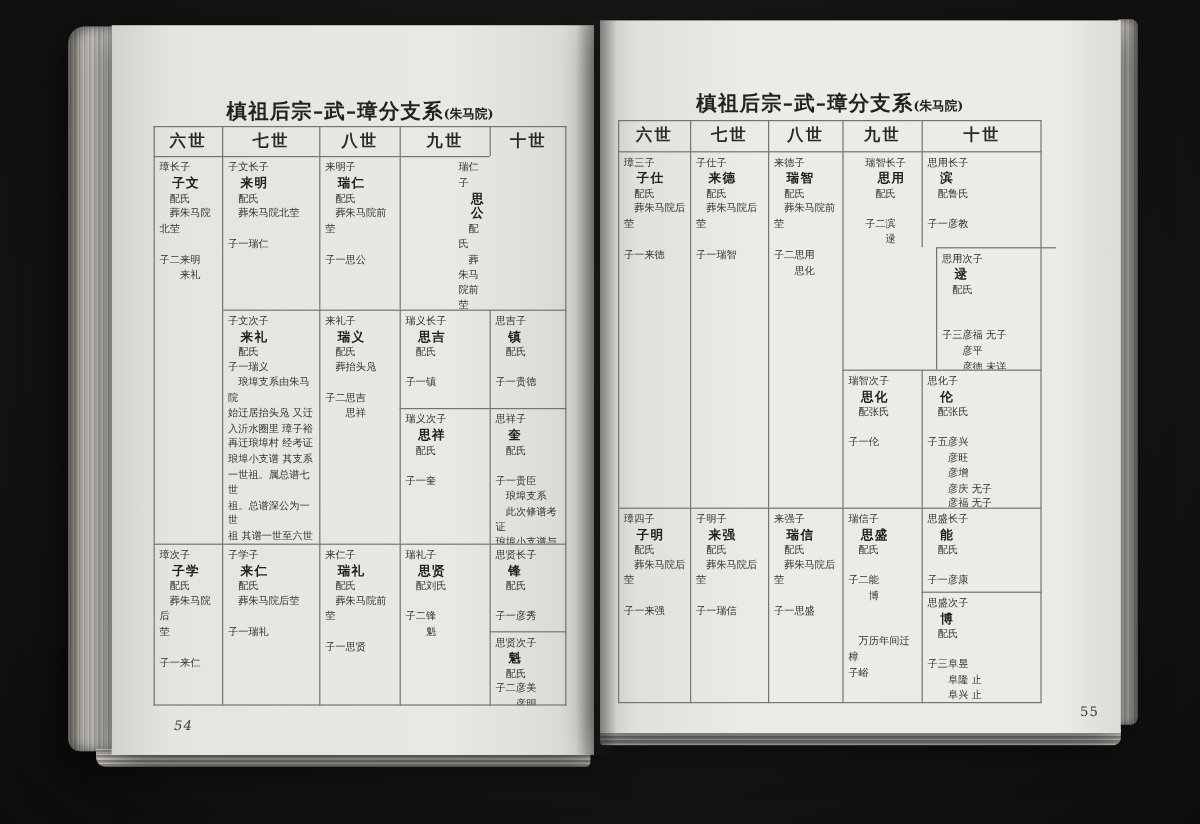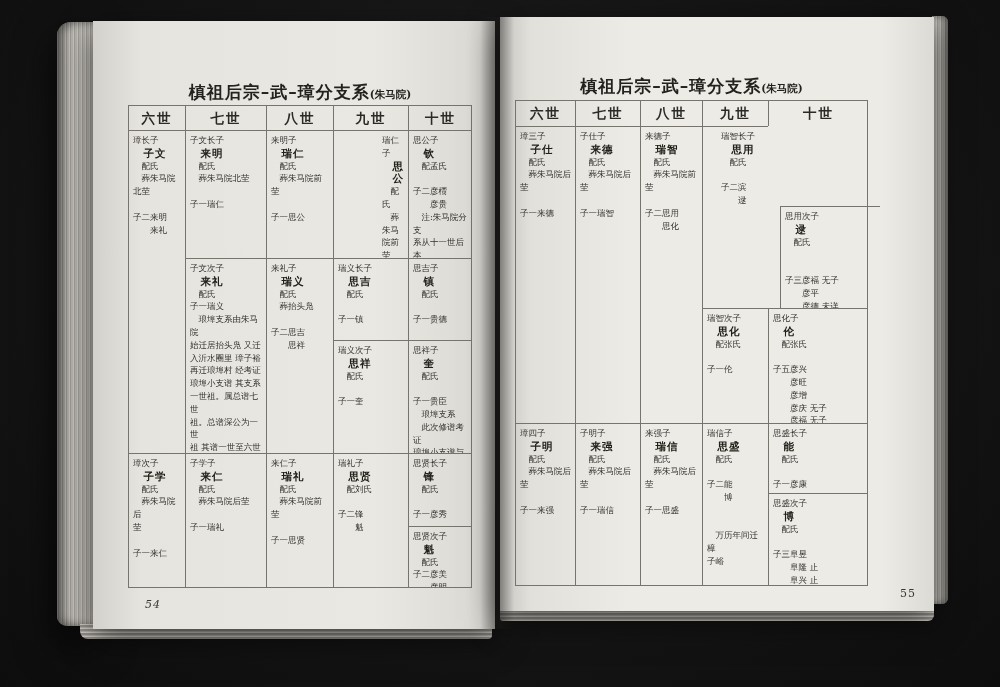--- a/index.html
+++ b/index.html
@@ -61,21 +61,20 @@
         <div class="cell" style="left: 57px; top: 25px; width: 81px; height: 128px;"><div>子文长子</div><div class="nm">来明</div><div>　配氏</div><div>　葬朱马院北茔</div><div>&nbsp;</div><div>子一瑞仁</div></div>
         <div class="cell" style="left: 57px; top: 153px; width: 81px; height: 195px;"><div>子文次子</div><div class="nm">来礼</div><div>　配氏</div><div>子一瑞义</div><div>　琅埠支系由朱马院</div><div>始迁居抬头凫 又迁</div><div>入沂水圈里 璋子裕</div><div>再迁琅埠村 经考证</div><div>琅埠小支谱 其支系</div><div>一世祖。属总谱七世</div><div>祖。总谱深公为一世</div><div>祖 其谱一世至六世</div></div>
         <div class="cell" style="left: 57px; top: 348px; width: 81px; height: 135px;"><div>子学子</div><div class="nm">来仁</div><div>　配氏</div><div>　葬朱马院后茔</div><div>&nbsp;</div><div>子一瑞礼</div></div>
         <div class="cell" style="left: 138px; top: 25px; width: 67px; height: 128px;"><div>来明子</div><div class="nm">瑞仁</div><div>　配氏</div><div>　葬朱马院前茔</div><div>&nbsp;</div><div>子一思公</div></div>
         <div class="cell" style="left: 138px; top: 153px; width: 67px; height: 195px;"><div>来礼子</div><div class="nm">瑞义</div><div>　配氏</div><div>　葬抬头凫</div><div>&nbsp;</div><div>子二思吉</div><div>　　思祥</div></div>
         <div class="cell" style="left: 138px; top: 348px; width: 67px; height: 135px;"><div>来仁子</div><div class="nm">瑞礼</div><div>　配氏</div><div>　葬朱马院前茔</div><div>&nbsp;</div><div>子一思贤</div></div>
         <div class="cell" style="left: 205px; top: 25px; width: 75px; height: 128px; padding-left: 48px;"><div>瑞仁子</div><div class="nm">思公</div><div>　配氏</div><div>　葬朱马院前茔</div><div>&nbsp;</div><div>子三钦</div><div>　　起 失讳</div><div>　　江 失讳</div></div>
         <div class="cell" style="left: 205px; top: 153px; width: 75px; height: 82px;"><div>瑞义长子</div><div class="nm">思吉</div><div>　配氏</div><div>&nbsp;</div><div>子一镇</div></div>
         <div class="cell" style="left: 205px; top: 235px; width: 75px; height: 113px;"><div>瑞义次子</div><div class="nm">思祥</div><div>　配氏</div><div>&nbsp;</div><div>子一奎</div></div>
         <div class="cell" style="left: 205px; top: 348px; width: 75px; height: 135px;"><div>瑞礼子</div><div class="nm">思贤</div><div>　配刘氏</div><div>&nbsp;</div><div>子二锋</div><div>　　魁</div></div>
-        <div class="cell" style="left: 280px; top: 25px; width: 64px; height: 128px;"><div>思公子</div><div class="nm">钦</div><div>　配孟氏</div><div>&nbsp;</div><div>子二彦槚</div><div>　　彦贵</div><div>　注:朱马院分支</div><div>系从十一世后本</div></div>
         <div class="cell" style="left: 280px; top: 153px; width: 64px; height: 82px;"><div>思吉子</div><div class="nm">镇</div><div>　配氏</div><div>&nbsp;</div><div>子一贵德</div></div>
         <div class="cell" style="left: 280px; top: 235px; width: 64px; height: 113px;"><div>思祥子</div><div class="nm">奎</div><div>　配氏</div><div>&nbsp;</div><div>子一贵臣</div><div>　琅埠支系</div><div>　此次修谱考证</div><div>琅埠小支谱与本</div></div>
         <div class="cell" style="left: 280px; top: 348px; width: 64px; height: 73px;"><div>思贤长子</div><div class="nm">锋</div><div>　配氏</div><div>&nbsp;</div><div>子一彦秀</div></div>
         <div class="cell" style="left: 280px; top: 421px; width: 64px; height: 62px;"><div>思贤次子</div><div class="nm">魁</div><div>　配氏</div><div>子二彦美</div><div>　　彦明</div></div>
         <div class="edge"></div>
       </div>
     <div class="page-num" style="left:52px;top:577px;font-style:italic;">54</div>
   </div>
 
   <div class="page page-right">
@@ -88,20 +87,21 @@
         <div class="cell hcell" style="left: 253px; top: 0px; width: 100px; height: 26px;">十世</div>
         <div class="cell" style="left: 0px; top: 26px; width: 60px; height: 297px;"><div>璋三子</div><div class="nm">子仕</div><div>　配氏</div><div>　葬朱马院后</div><div>茔</div><div>&nbsp;</div><div>子一来德</div></div>
         <div class="cell" style="left: 0px; top: 323px; width: 60px; height: 163px;"><div>璋四子</div><div class="nm">子明</div><div>　配氏</div><div>　葬朱马院后</div><div>茔</div><div>&nbsp;</div><div>子一来强</div></div>
         <div class="cell" style="left: 60px; top: 26px; width: 65px; height: 297px;"><div>子仕子</div><div class="nm">来德</div><div>　配氏</div><div>　葬朱马院后茔</div><div>&nbsp;</div><div>子一瑞智</div></div>
         <div class="cell" style="left: 60px; top: 323px; width: 65px; height: 163px;"><div>子明子</div><div class="nm">来强</div><div>　配氏</div><div>　葬朱马院后茔</div><div>&nbsp;</div><div>子一瑞信</div></div>
         <div class="cell" style="left: 125px; top: 26px; width: 62px; height: 297px;"><div>来德子</div><div class="nm">瑞智</div><div>　配氏</div><div>　葬朱马院前茔</div><div>&nbsp;</div><div>子二思用</div><div>　　思化</div></div>
         <div class="cell" style="left: 125px; top: 323px; width: 62px; height: 163px;"><div>来强子</div><div class="nm">瑞信</div><div>　配氏</div><div>　葬朱马院后茔</div><div>&nbsp;</div><div>子一思盛</div></div>
         <div class="cell" style="left: 187px; top: 26px; width: 66px; height: 182px; padding-left: 18px;"><div>瑞智长子</div><div class="nm">思用</div><div>　配氏</div><div>&nbsp;</div><div>子二滨</div><div>　　逯</div></div>
         <div class="cell" style="left: 187px; top: 208px; width: 66px; height: 115px;"><div>瑞智次子</div><div class="nm">思化</div><div>　配张氏</div><div>&nbsp;</div><div>子一伦</div></div>
         <div class="cell" style="left: 187px; top: 323px; width: 66px; height: 163px;"><div>瑞信子</div><div class="nm">思盛</div><div>　配氏</div><div>&nbsp;</div><div>子二能</div><div>　　博</div><div>&nbsp;</div><div>&nbsp;</div><div>　万历年间迁樟</div><div>子峪</div></div>
+        <div class="cell" style="left: 253px; top: 26px; width: 100px; height: 80px;"><div>思用长子</div><div class="nm">滨</div><div>　配鲁氏</div><div>&nbsp;</div><div>子一彦教</div></div>
         <div class="cell" style="left: 253px; top: 106px; width: 100px; height: 102px; margin-left: 12px;"><div>思用次子</div><div class="nm">逯</div><div>　配氏</div><div>&nbsp;</div><div>&nbsp;</div><div>子三彦福 无子</div><div>　　彦平</div><div>　　彦德 未详</div></div>
         <div class="cell" style="left: 253px; top: 208px; width: 100px; height: 115px;"><div>思化子</div><div class="nm">伦</div><div>　配张氏</div><div>&nbsp;</div><div>子五彦兴</div><div>　　彦旺</div><div>　　彦增</div><div>　　彦庆 无子</div><div>　　彦福 无子</div></div>
         <div class="cell" style="left: 253px; top: 323px; width: 100px; height: 70px;"><div>思盛长子</div><div class="nm">能</div><div>　配氏</div><div>&nbsp;</div><div>子一彦康</div></div>
         <div class="cell" style="left: 253px; top: 393px; width: 100px; height: 93px;"><div>思盛次子</div><div class="nm">博</div><div>　配氏</div><div>&nbsp;</div><div>子三阜昱</div><div>　　阜隆 止</div><div>　　阜兴 止</div></div>
         <div class="edge"></div>
       </div>
     <div class="page-num" style="left:400px;top:570px;">55</div>
   </div>
 
   <div class="gutter"></div>

